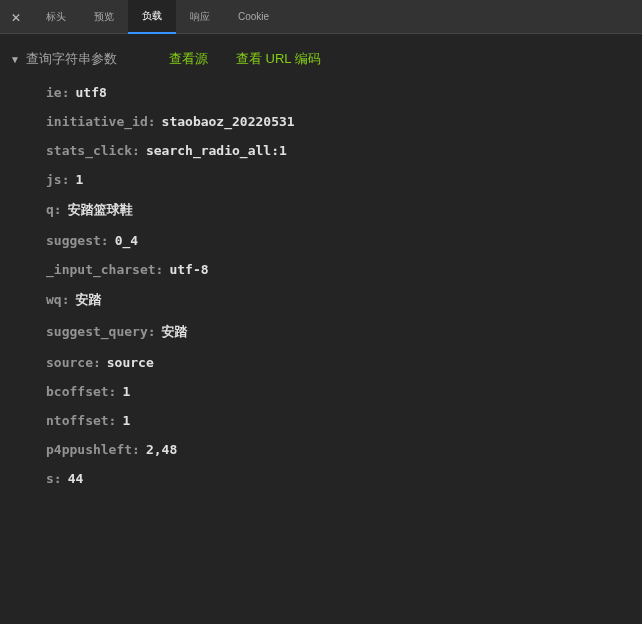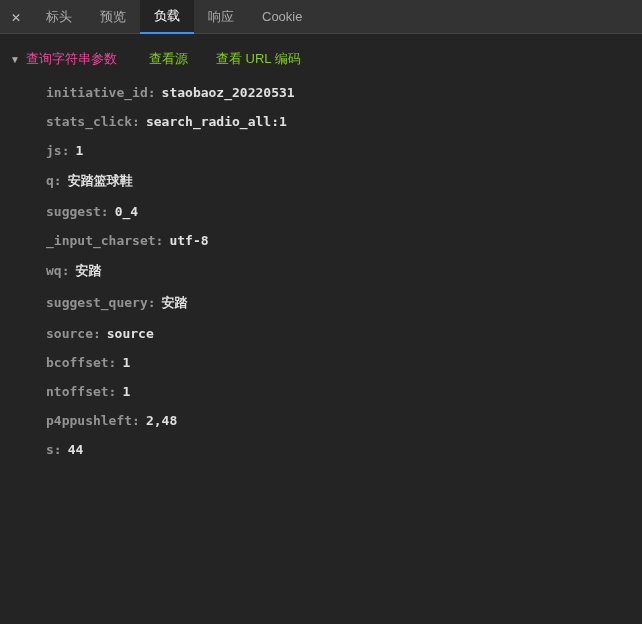--- a/index.html
+++ b/index.html
@@ -31,21 +31,21 @@
       color: #bbb;
       cursor: pointer;
       font-size: 15px;
     }
     .tab {
       padding: 0 14px;
       height: 34px;
       display: flex;
       align-items: center;
       color: #aaaaaa;
-      font-size: 13px;
+      font-size: 10px;
       cursor: pointer;
       font-family: 'Microsoft YaHei', sans-serif;
     }
     .tab.active {
       color: #ffffff;
       background: #242424;
       border-bottom: 2px solid #3794ff;
     }
     .content {
       padding: 10px 0 0 0;
@@ -57,22 +57,22 @@
       font-size: 13px;
       font-family: 'Microsoft YaHei', sans-serif;
     }
     .disclosure {
       color: #aaa;
       font-size: 10px;
       margin-right: 6px;
       cursor: pointer;
     }
     .section-title {
-      color: #ec4899;
-      margin-right: 32px;
+      color: #a3a3a3;
+      margin-right: 52px;
       text-align: center;
     }
     .section-link {
       color: #84cc16;
       margin-right: 28px;
       cursor: pointer;
     }
     .params-list {
       padding: 4px 0 0 46px;
     }
@@ -106,20 +106,24 @@
 </div>
 
 <div class="content">
   <div class="section-header">
     <span class="disclosure">▼</span>
     <span class="section-title">查询字符串参数</span>
     <span class="section-link">查看源</span>
     <span class="section-link">查看 URL 编码</span>
   </div>
   <div class="params-list" id="params-container">
+      <div class="param-row">
+        <span class="param-key">ie:</span>
+        <span class="param-value">utf8</span>
+      </div>
       <div class="param-row">
         <span class="param-key">initiative_id:</span>
         <span class="param-value">staobaoz_20220531</span>
       </div>
       <div class="param-row">
         <span class="param-key">stats_click:</span>
         <span class="param-value">search_radio_all:1</span>
       </div>
       <div class="param-row">
         <span class="param-key">js:</span>

